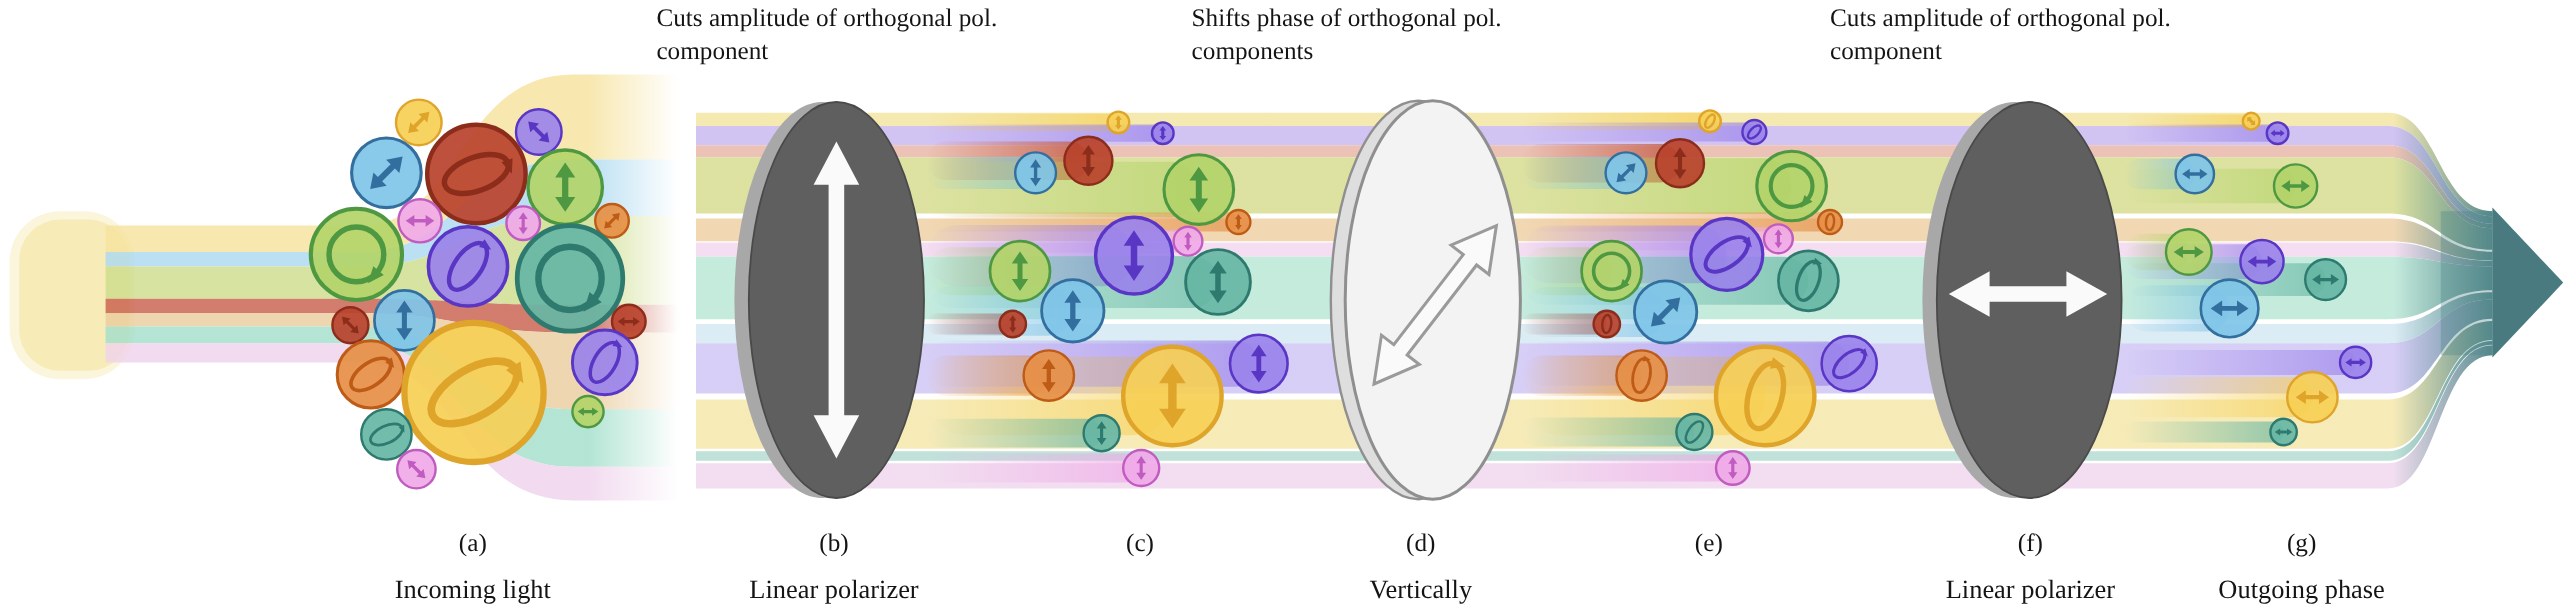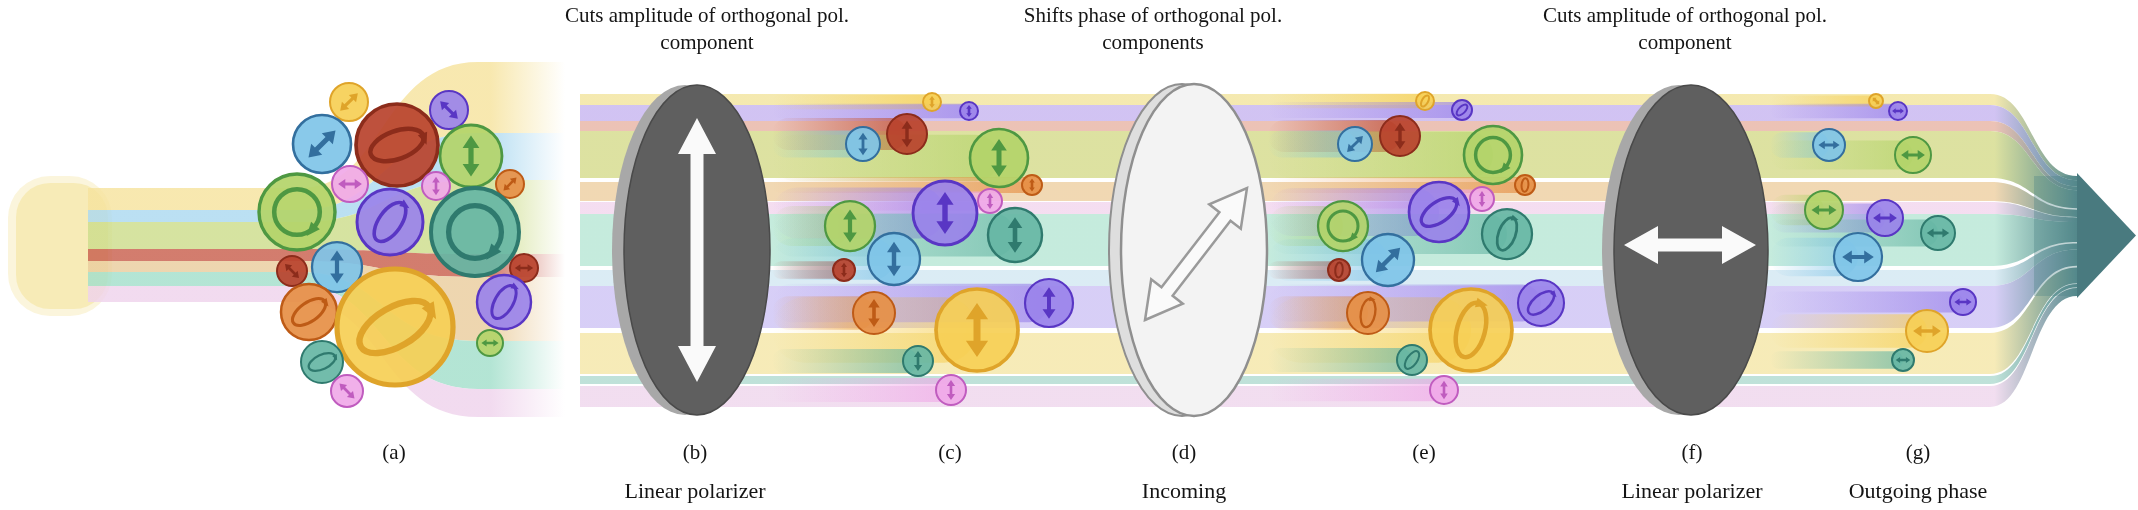--- a/index.html
+++ b/index.html
@@ -1,19 +1,19 @@
 <!DOCTYPE html>
 <html><head>
 <meta charset="utf-8">
 <style>
   html,body{margin:0;padding:0;background:#fff;}
   #scene{position:relative;width:2138px;height:510px;background:#fff;overflow:hidden;
          font-family:"Liberation Serif","DejaVu Serif",serif;}
   #diagram-svg{position:absolute;left:0;top:0;}
-  .annotation{position:absolute;top:2px;width:320px;text-align:center;
+  .annotation{position:absolute;top:2px;width:320px;text-align:left;
               font-size:21px;line-height:27px;color:#141414;}
   .stage{position:absolute;top:440px;width:300px;text-align:center;color:#141414;}
   .stage-letter{font-size:21px;line-height:24px;margin-bottom:15px;}
   .stage-name{font-size:22px;line-height:24px;white-space:nowrap;}
 </style>
 </head>
 <body>
 
 <div id="scene">
 
@@ -646,31 +646,32 @@
   </div>
   <div class="annotation" style="left: 993px;">
     <span>Shifts phase of orthogonal pol. components</span>
   </div>
   <div class="annotation" style="left: 1525px;">
     <span>Cuts amplitude of orthogonal pol. component</span>
   </div>
 
   <div class="stage" style="left: 244px;">
     <div class="stage-letter">(a)</div>
+    <div class="stage-name">Incoming light</div>
   </div>
   <div class="stage" style="left: 545px;">
     <div class="stage-letter">(b)</div>
     <div class="stage-name">Linear polarizer</div>
   </div>
   <div class="stage" style="left: 800px;">
     <div class="stage-letter">(c)</div>
   </div>
   <div class="stage" style="left: 1034px;">
     <div class="stage-letter">(d)</div>
-    <div class="stage-name">Incoming</div>
+    <div class="stage-name">Vertically</div>
   </div>
   <div class="stage" style="left: 1274px;">
     <div class="stage-letter">(e)</div>
   </div>
   <div class="stage" style="left: 1542px;">
     <div class="stage-letter">(f)</div>
     <div class="stage-name">Linear polarizer</div>
   </div>
   <div class="stage" style="left: 1768px;">
     <div class="stage-letter">(g)</div>

